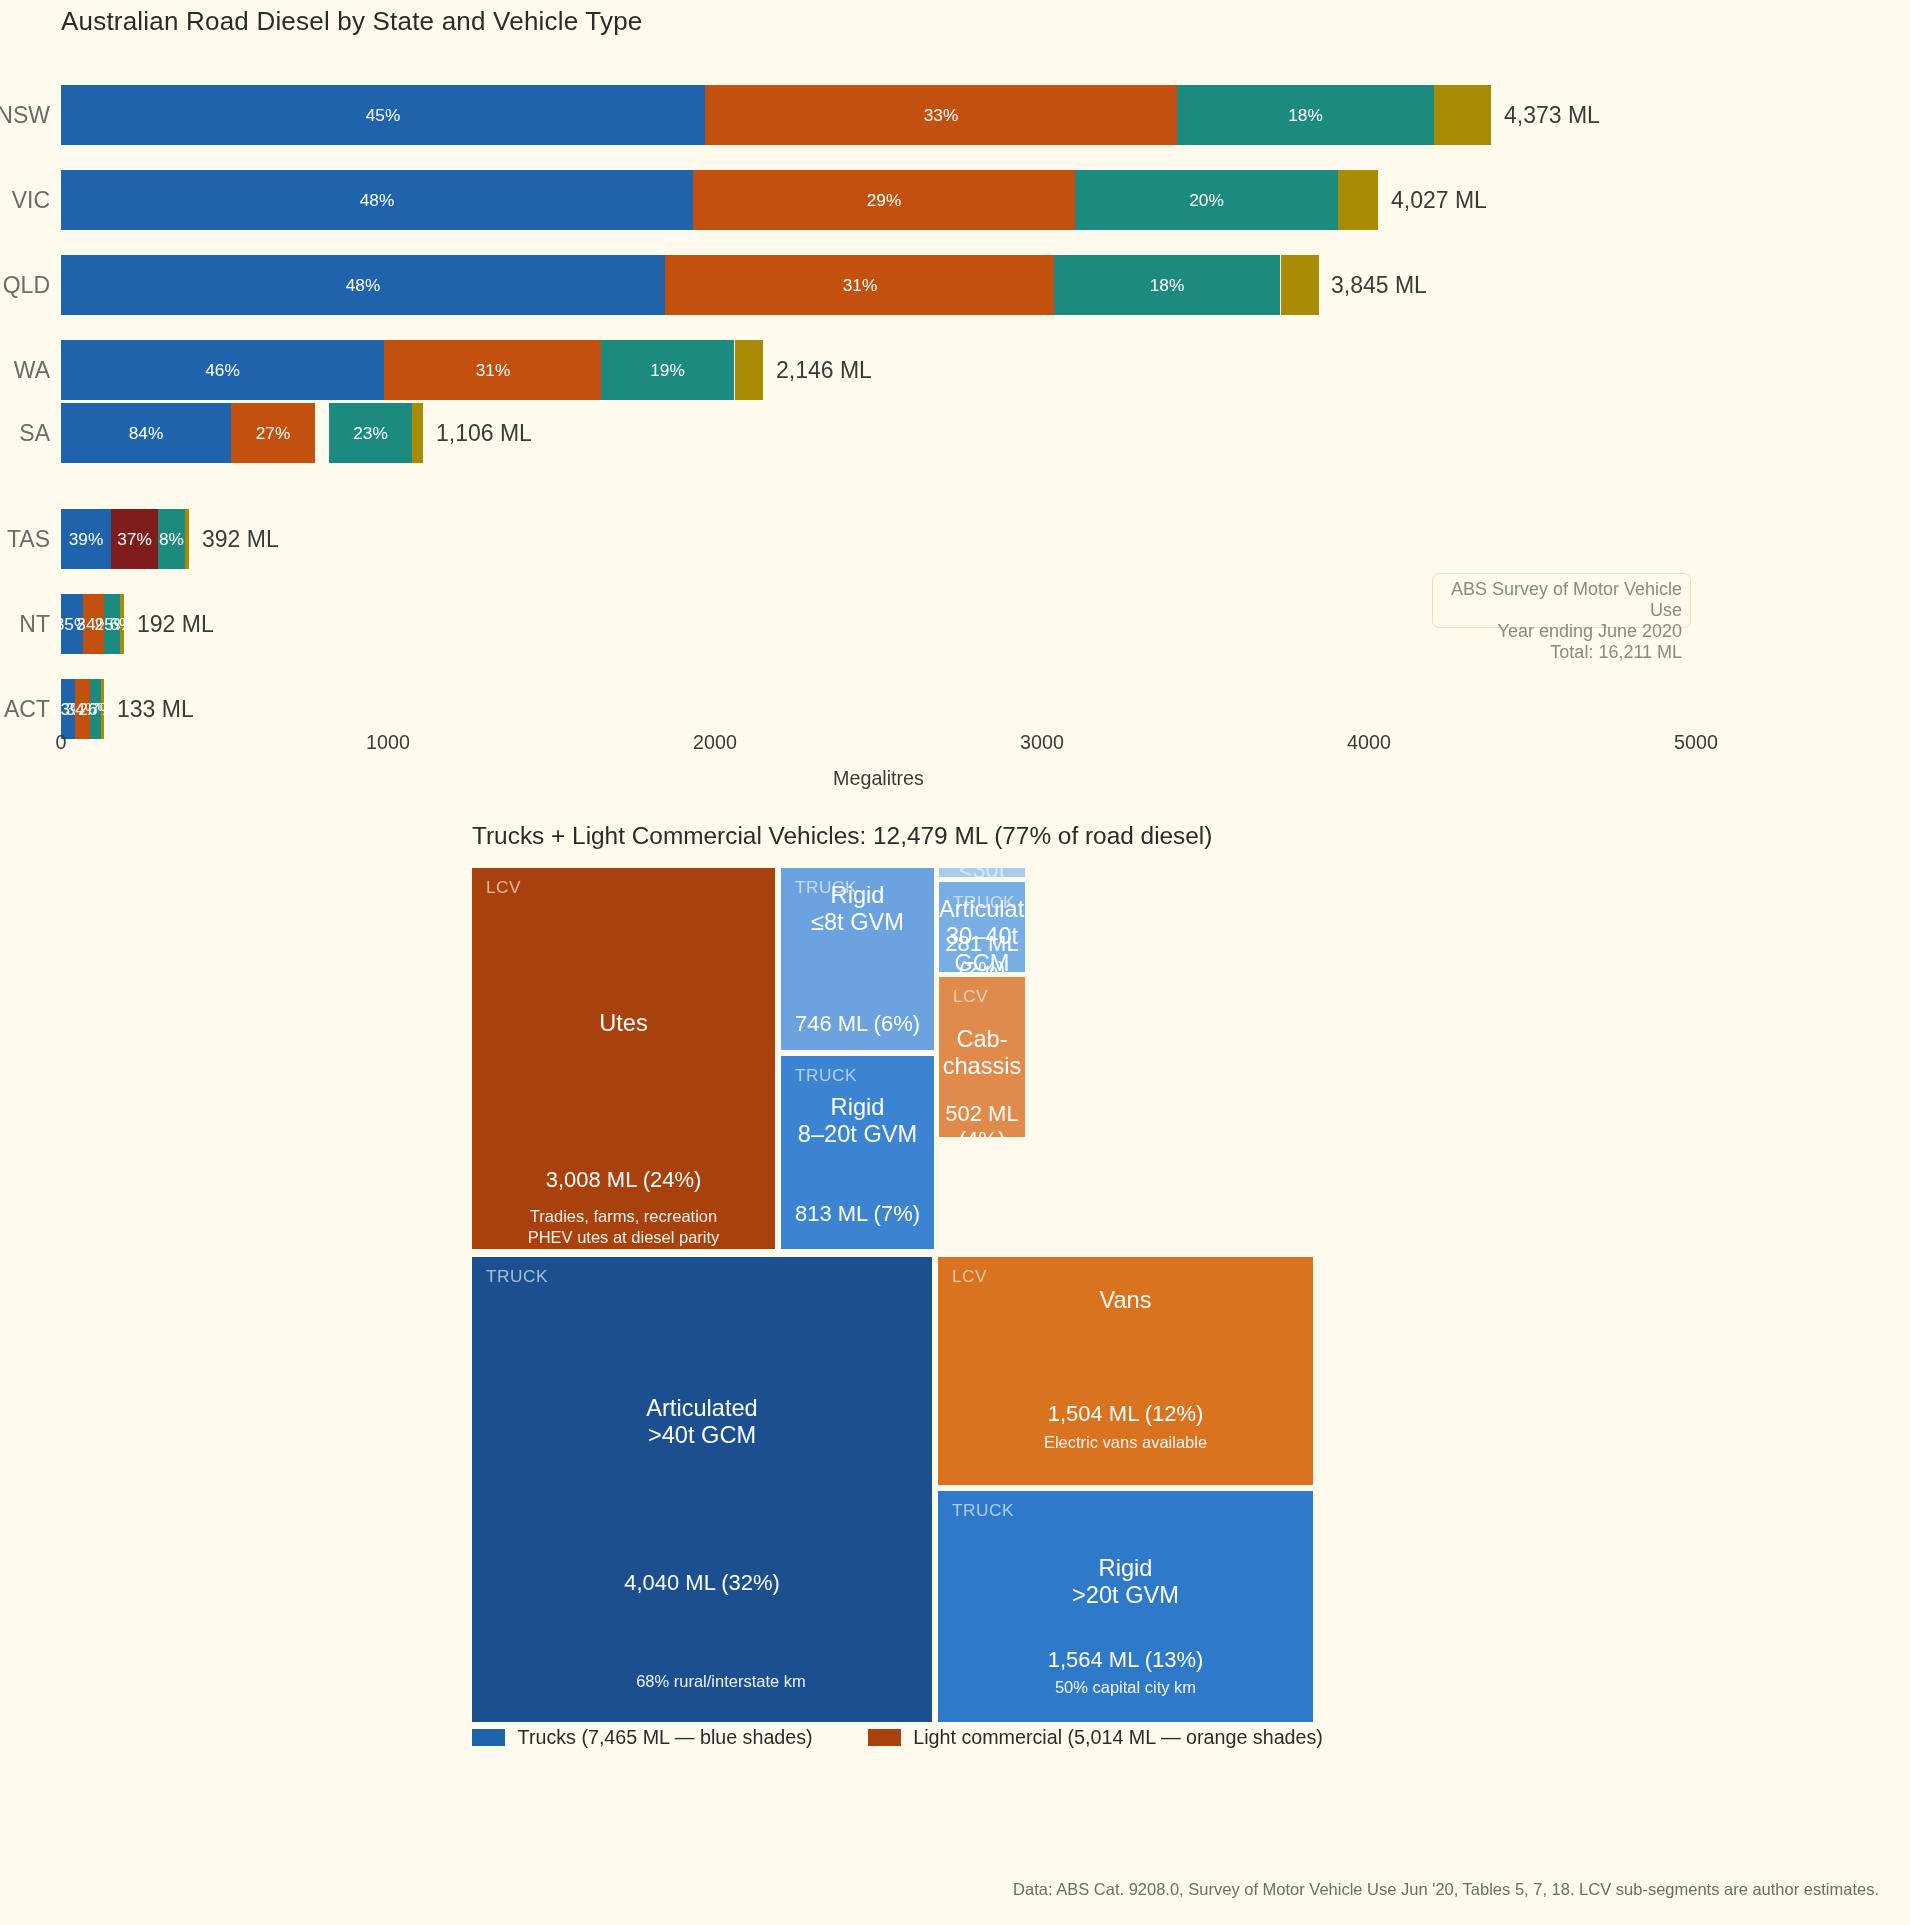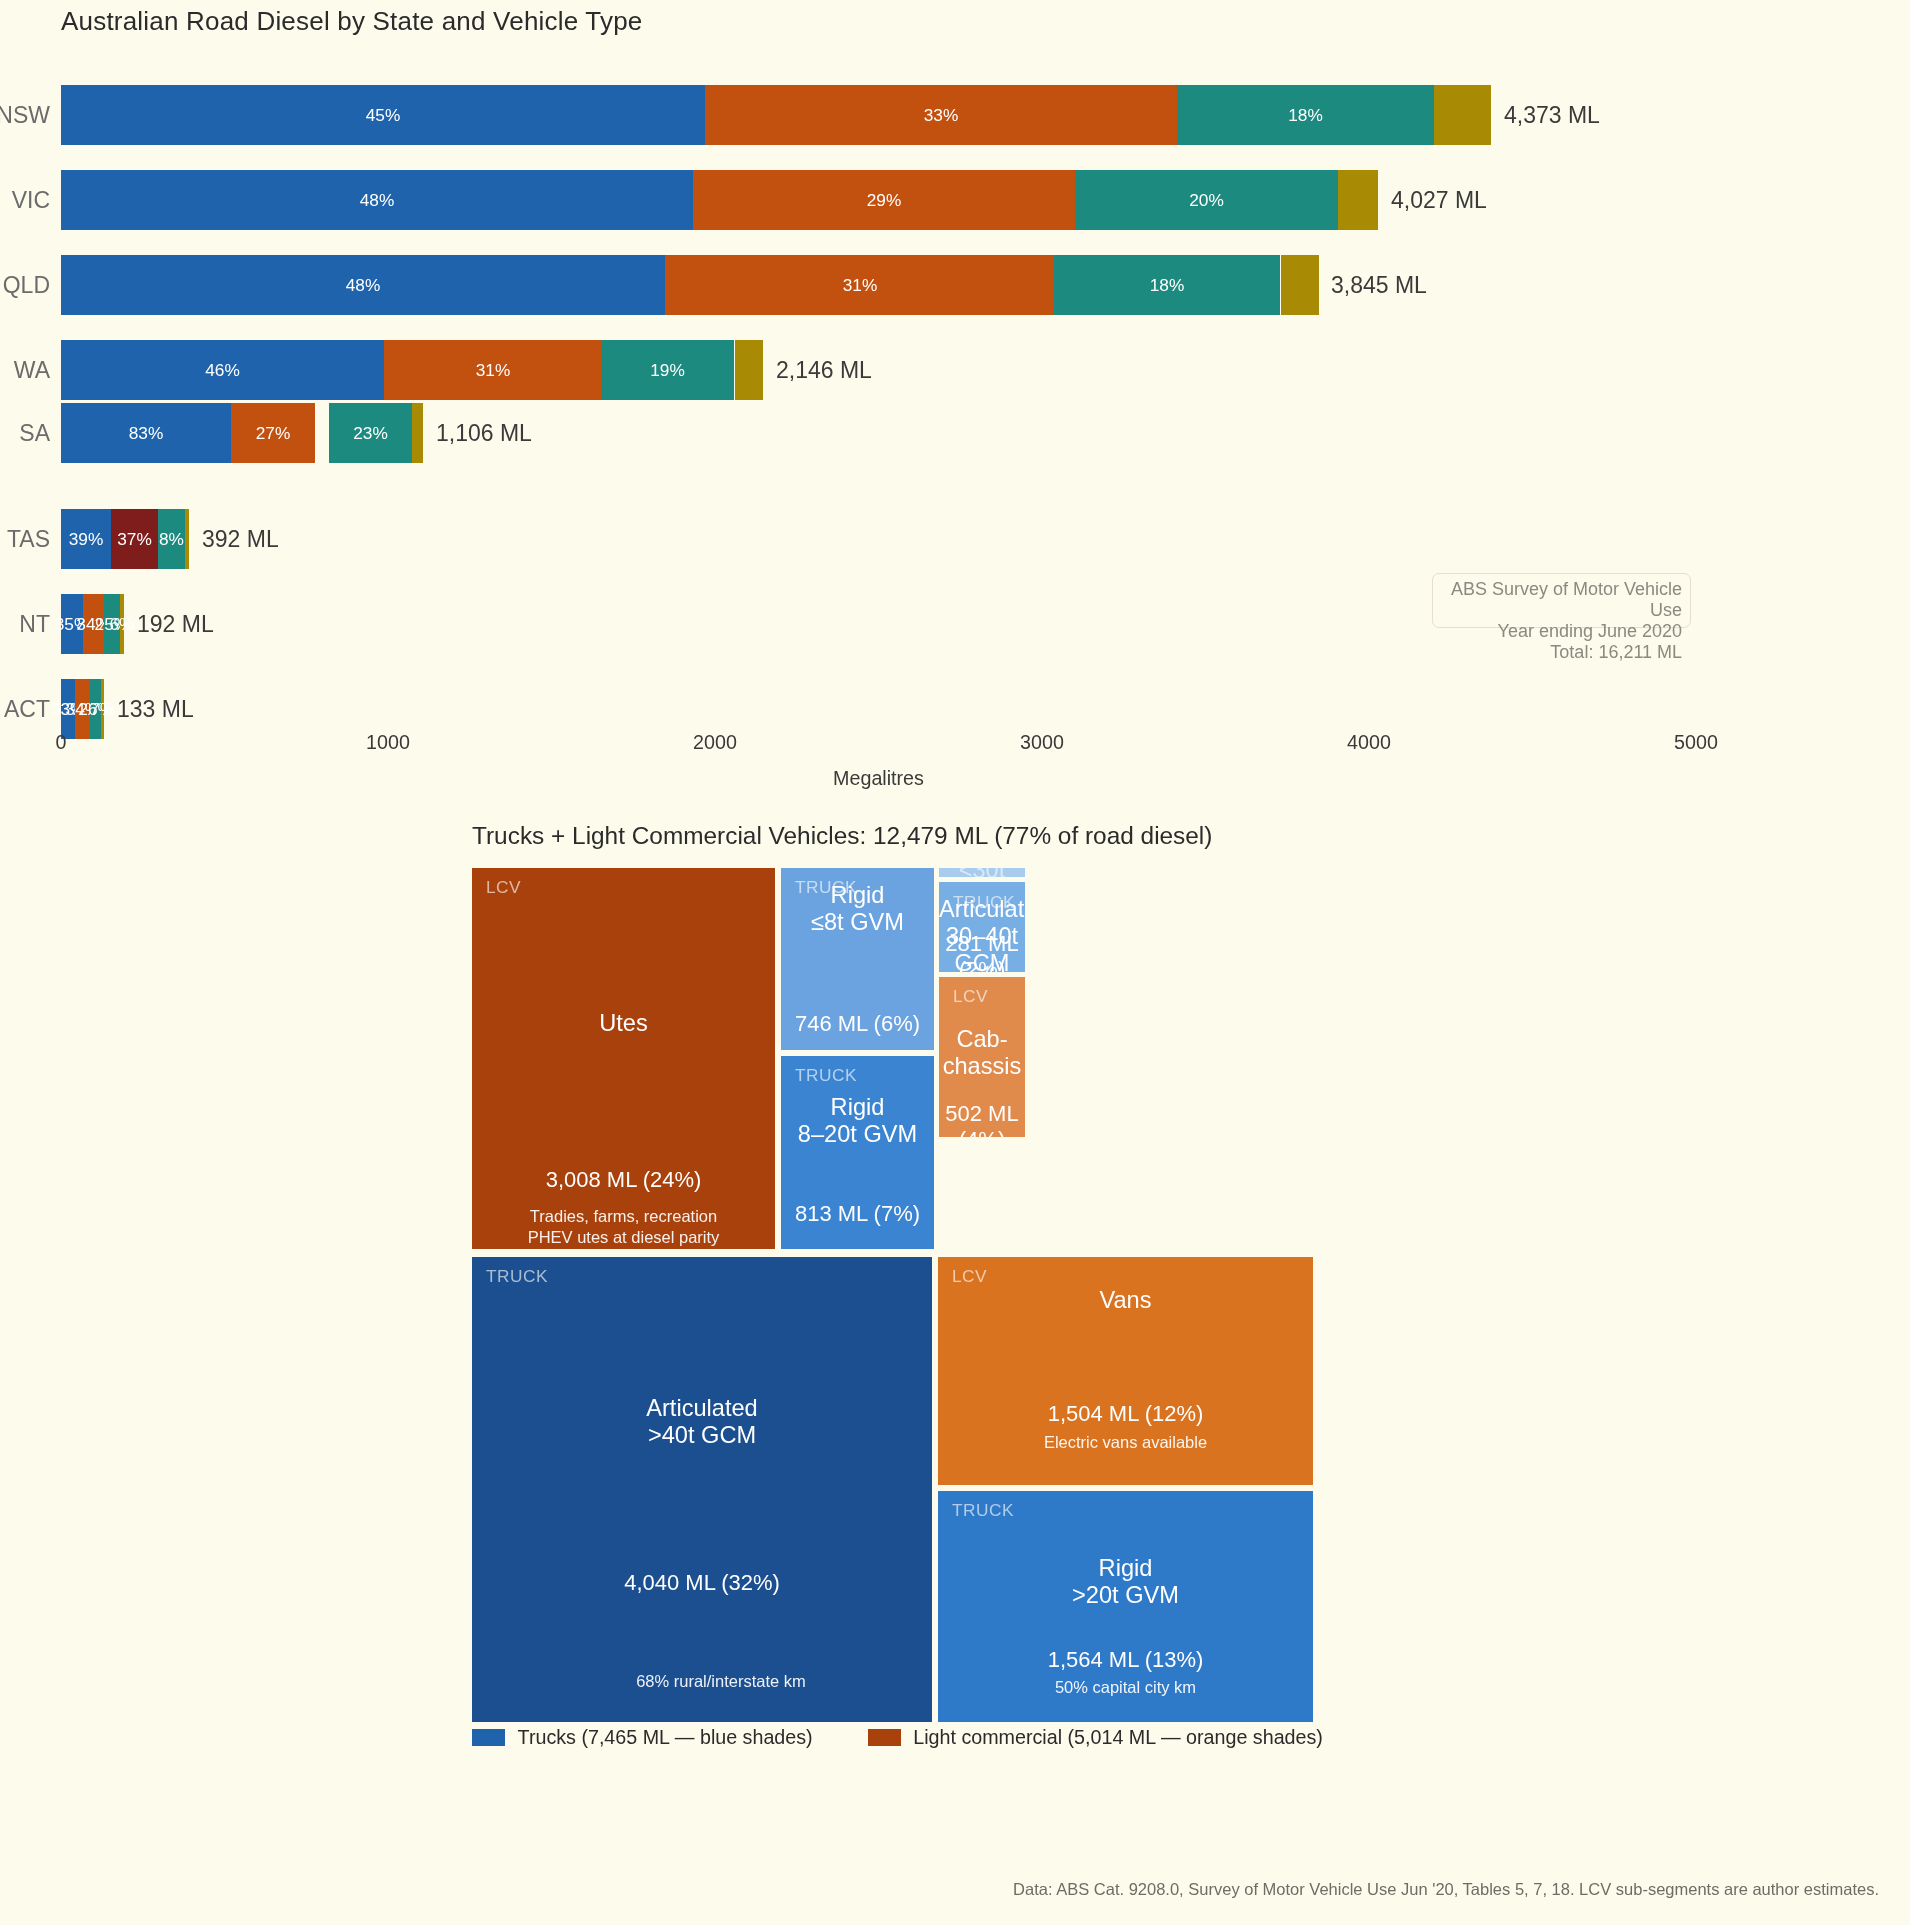--- a/index.html
+++ b/index.html
@@ -164,21 +164,21 @@
             <span style="position: absolute; white-space: nowrap;">19%</span>
           </div>
           <div class="seg" style="left: 674px; width: 28px; background: rgb(168, 138, 5);"></div>
         </div>
         <div class="bar-total" style="left: 776px;">2,146 ML</div>
       </div>
       <div class="bar-row" style="top: 403px; width: 1910px;">
         <div class="bar-cat" style="right: 1860px;">SA</div>
         <div class="bar-track" style="width: 362px;">
           <div class="seg" style="left: 0px; width: 170px; background: rgb(31, 99, 173);">
-            <span style="position: absolute; white-space: nowrap;">83%</span>
+            <span style="position: absolute; white-space: nowrap;">84%</span>
           </div>
           <div class="seg" style="left: 170px; width: 84px; background: rgb(194, 80, 15);">
             <span style="position: absolute; white-space: nowrap;">27%</span>
           </div>
           <div class="seg" style="left: 268px; width: 83px; background: rgb(29, 138, 128);">
             <span style="position: absolute; white-space: nowrap;">23%</span>
           </div>
           <div class="seg" style="left: 351px; width: 11px; background: rgb(168, 138, 5);"></div>
         </div>
         <div class="bar-total" style="left: 436px;">1,106 ML</div>

